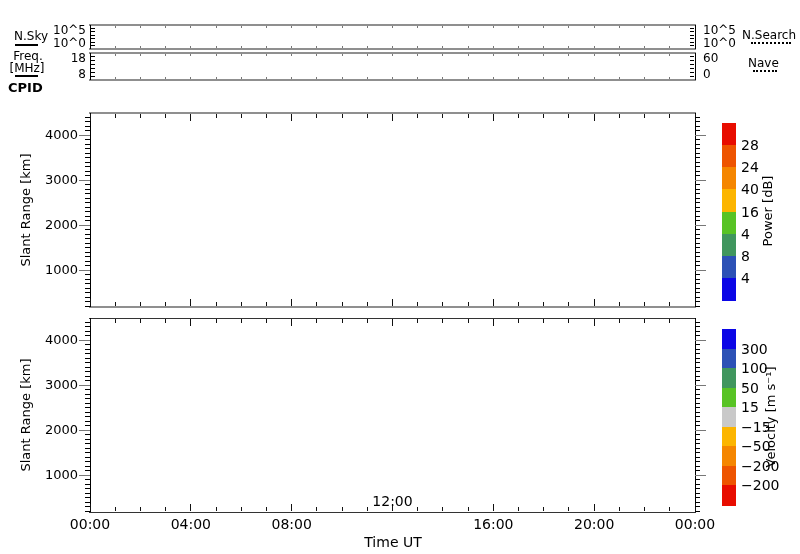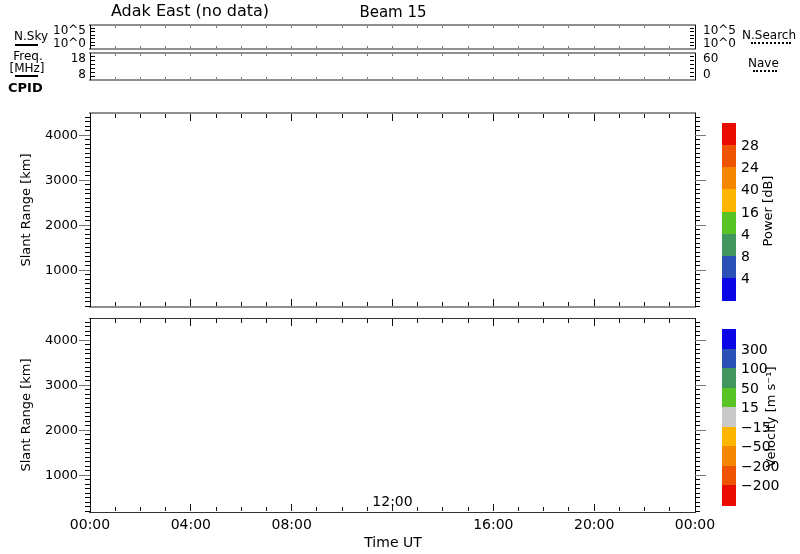--- a/index.html
+++ b/index.html
@@ -37,22 +37,20 @@
   .xtitle { left:343px; top:534px; width:100px; text-align:center; font-size:14px; }
   .lbl12 { font-size:12px; line-height:13px; }
   .lbl13 { font-size:13px; line-height:14px; }
   .lbl14 { font-size:14px; line-height:15px; }
 </style>
 </head>
 <body>
 
 <div id="canvas">
 
-  <div class="abs hdr-title">Adak East (no data)</div>
-  <div class="abs hdr-beam">Beam 15</div>
 
   <div class="abs lg lg-nsky">N.Sky</div>
   <div class="abs line-solid ln-nsky"></div>
   <div class="abs lg lg-freq1">Freq.</div>
   <div class="abs lg lg-freq2">[MHz]</div>
   <div class="abs line-solid ln-freq"></div>
   <div class="abs lg lg-cpid">CPID</div>
 
   <div class="abs lg lg-nsearch">N.Search</div>
   <div class="abs line-dot ln-nsearch"></div>

